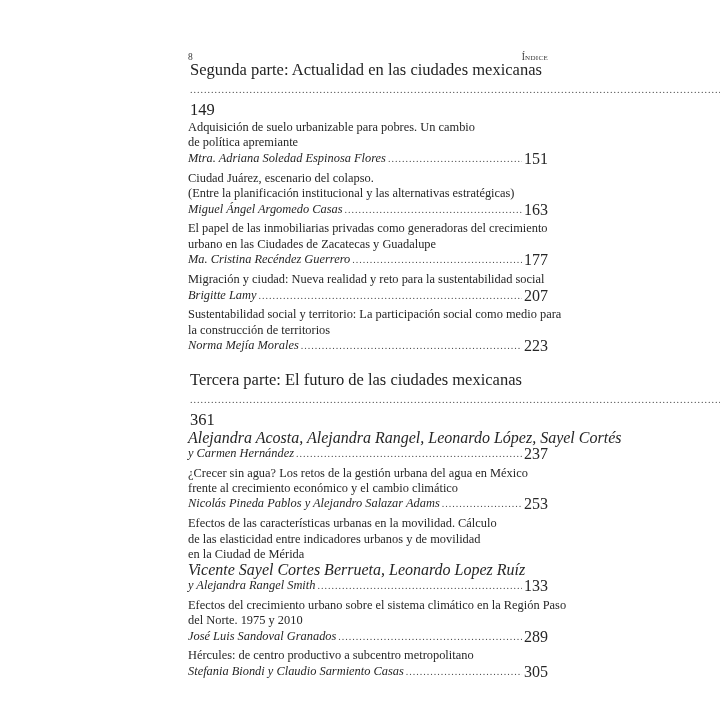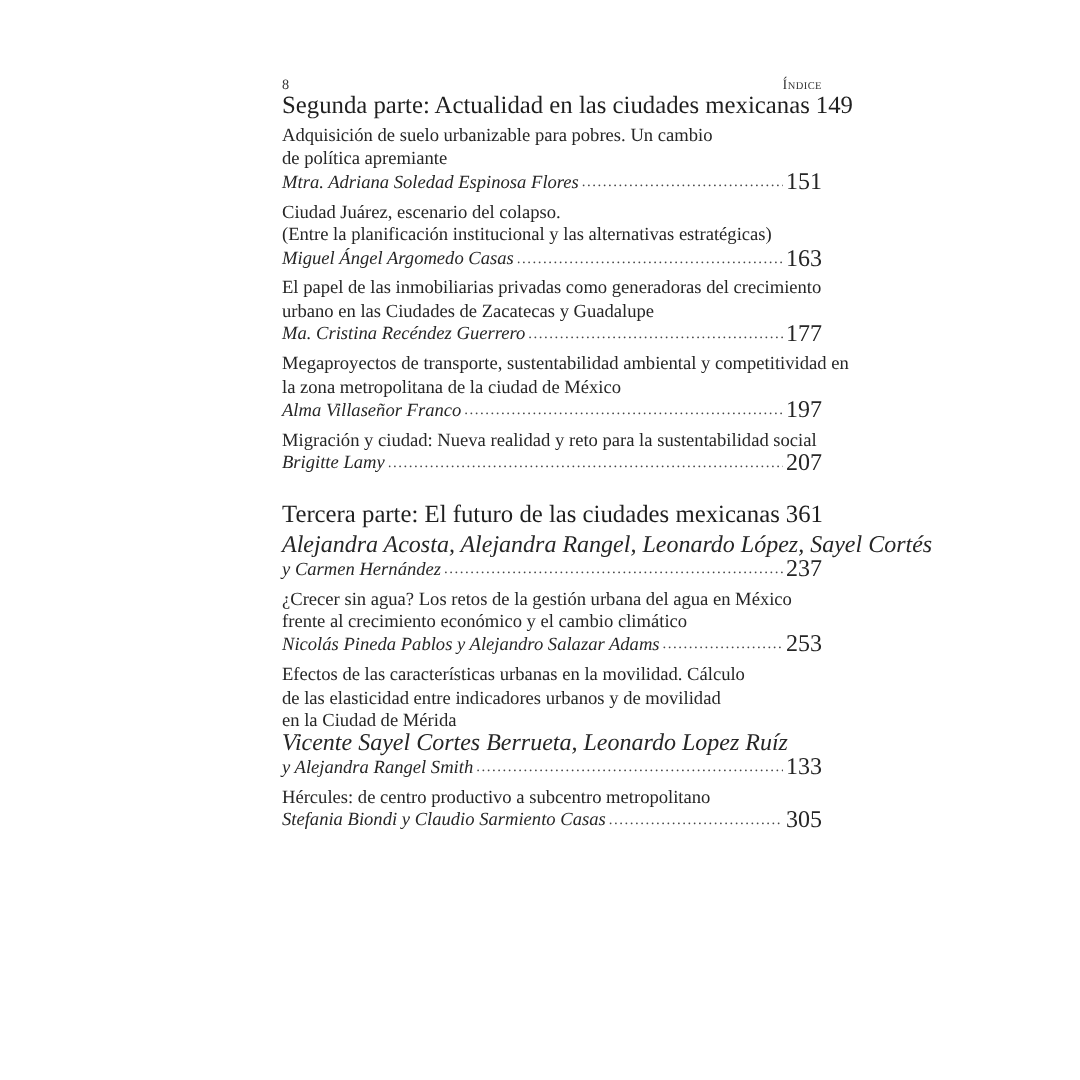--- a/index.html
+++ b/index.html
@@ -9,21 +9,21 @@
   }
   .page { position: absolute; left: 0; top: 0; width: 720px; height: 720px; }
   .running-head {
     position: absolute; top: 52px; left: 188px; width: 360px; height: 14px;
     font-size: 9.5px; color: #333;
   }
   .running-head .folio { position: absolute; left: 0; top: 0; }
   .running-head .title { position: absolute; right: 0; top: 0; font-variant: small-caps; letter-spacing: 0.3px; }
   .toc { position: absolute; left: 188px; top: 60px; width: 360px; }
   .part {
-    display: flex; align-items: baseline; font-size: 16.5px; line-height: 20px; color: #1f1f1f;
+    display: flex; align-items: baseline; font-size: 16.5px; line-height: 20px; color: #1f1f1f; flex-direction: column;
   }
   .part .lbl { white-space: nowrap; }
   .leader {
     flex: 1; overflow: hidden; white-space: nowrap; margin: 0 2px;
     font-size: 10px; letter-spacing: 1px; color: #444;
   }
   .leader::after { content: "................................................................................................................................................................................"; }
   .part .pg { white-space: nowrap; }
   .entries { }
   .entry { margin-bottom: 4.5px; }
@@ -71,34 +71,34 @@
         <div class="entry">
           <div class="line">El papel de las inmobiliarias privadas como generadoras del crecimiento</div>
           <div class="line">urbano en las Ciudades de Zacatecas y Guadalupe</div>
           <div class="author-row">
             <span class="author">Ma. Cristina Recéndez Guerrero</span>
             <span class="leader"></span>
             <span class="pg">177</span>
           </div>
         </div>
         <div class="entry">
-          <div class="line">Megaproyectos de transporte, sustentabilidad ambiental y competitividad en</div>
-          <div class="line">la zona metropolitana de la ciudad de México</div>
-          <div class="author-row">
-            <span class="author">Alma Villaseñor Franco</span>
-            <span class="leader"></span>
-            <span class="pg">197</span>
-          </div>
-        </div>
-        <div class="entry">
           <div class="line">Migración y ciudad: Nueva realidad y reto para la sustentabilidad social</div>
           <div class="author-row">
             <span class="author">Brigitte Lamy</span>
             <span class="leader"></span>
             <span class="pg">207</span>
+          </div>
+        </div>
+        <div class="entry">
+          <div class="line">Sustentabilidad social y territorio: La participación social como medio para</div>
+          <div class="line">la construcción de territorios</div>
+          <div class="author-row">
+            <span class="author">Norma Mejía Morales</span>
+            <span class="leader"></span>
+            <span class="pg">223</span>
           </div>
         </div>
       </div>
       <div class="part-gap"></div>
       <div class="part">
         <span class="lbl">Tercera parte: El futuro de las ciudades mexicanas</span>
         <span class="leader"></span>
         <span class="pg">361</span>
       </div>
       <div class="entries">
@@ -124,20 +124,29 @@
           <div class="line">de las elasticidad entre indicadores urbanos y de movilidad</div>
           <div class="line">en la Ciudad de Mérida</div>
           <div class="author-line">Vicente Sayel Cortes Berrueta, Leonardo Lopez Ruíz</div>
           <div class="author-row">
             <span class="author">y Alejandra Rangel Smith</span>
             <span class="leader"></span>
             <span class="pg">133</span>
           </div>
         </div>
         <div class="entry">
+          <div class="line">Efectos del crecimiento urbano sobre el sistema climático en la Región Paso</div>
+          <div class="line">del Norte. 1975 y 2010</div>
+          <div class="author-row">
+            <span class="author">José Luis Sandoval Granados</span>
+            <span class="leader"></span>
+            <span class="pg">289</span>
+          </div>
+        </div>
+        <div class="entry">
           <div class="line">Hércules: de centro productivo a subcentro metropolitano</div>
           <div class="author-row">
             <span class="author">Stefania Biondi y Claudio Sarmiento Casas</span>
             <span class="leader"></span>
             <span class="pg">305</span>
           </div>
         </div>
       </div>
     </div>
 </div>

